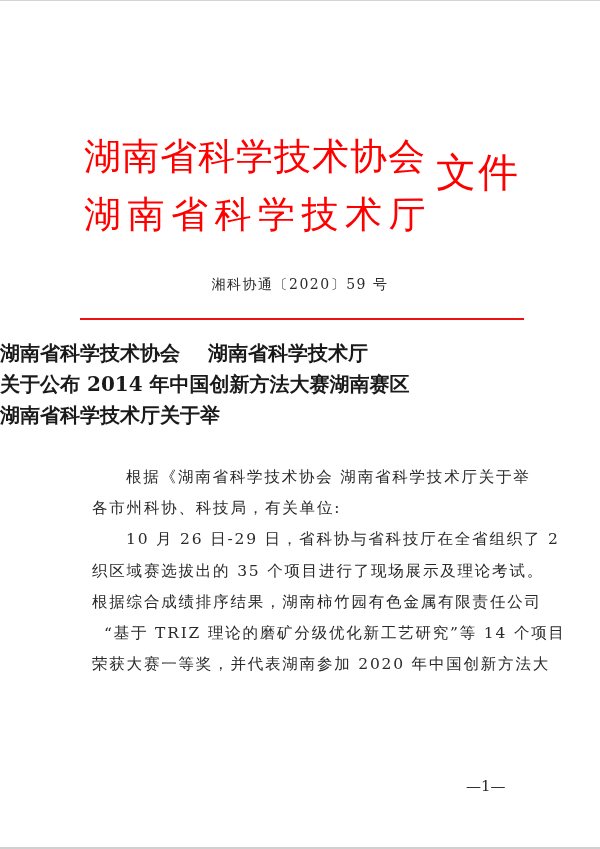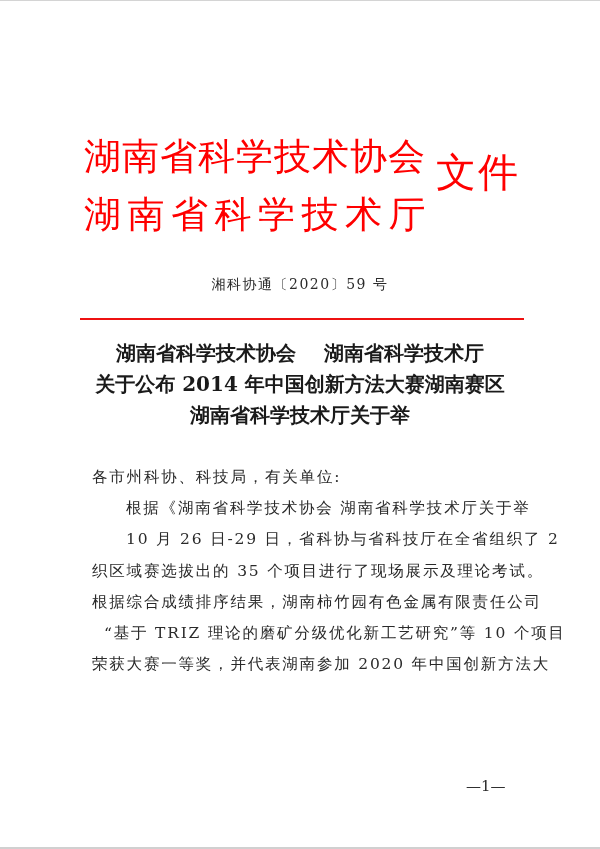--- a/index.html
+++ b/index.html
@@ -71,21 +71,21 @@
     top: 318px;
     width: 444px;
     height: 2px;
     background: #ee1111;
   }
   .title-block {
     position: absolute;
     left: 0;
     width: 600px;
     top: 338px;
-    text-align: center;
+    text-align: left;
     font-family: "DejaVu Serif", serif;
     font-weight: bold;
     font-size: 20px;
     color: #1a1a1a;
   }
   .title-line {
     height: 31px;
     line-height: 31px;
     white-space: nowrap;
   }
@@ -139,24 +139,24 @@
 
 <div class="title-block">
   <div class="title-line">
     <span>湖南省科学技术协会</span><span class="title-gap"></span><span>湖南省科学技术厅</span>
   </div>
   <div class="title-line">关于公布 2014 年中国创新方法大赛湖南赛区</div>
   <div class="title-line">湖南省科学技术厅关于举</div>
 </div>
 
 <div class="body-block">
+  <div class="body-line indent">根据《湖南省科学技术协会 湖南省科学技术厅关于举</div>
   <div class="body-line">各市州科协、科技局，有关单位:</div>
-  <div class="body-line indent">根据《湖南省科学技术协会 湖南省科学技术厅关于举</div>
   <div class="body-line indent">10 月 26 日-29 日，省科协与省科技厅在全省组织了 2</div>
   <div class="body-line">织区域赛选拔出的 35 个项目进行了现场展示及理论考试。</div>
   <div class="body-line">根据综合成绩排序结果，湖南柿竹园有色金属有限责任公司</div>
-  <div class="body-line indent-small">“基于 TRIZ 理论的磨矿分级优化新工艺研究”等 10 个项目</div>
+  <div class="body-line indent-small">“基于 TRIZ 理论的磨矿分级优化新工艺研究”等 14 个项目</div>
   <div class="body-line">荣获大赛一等奖，并代表湖南参加 2020 年中国创新方法大</div>
 </div>
 
 <div class="page-number">—1—</div>
 
 <div class="page-edge-bottom"></div>
 
 </body></html>

